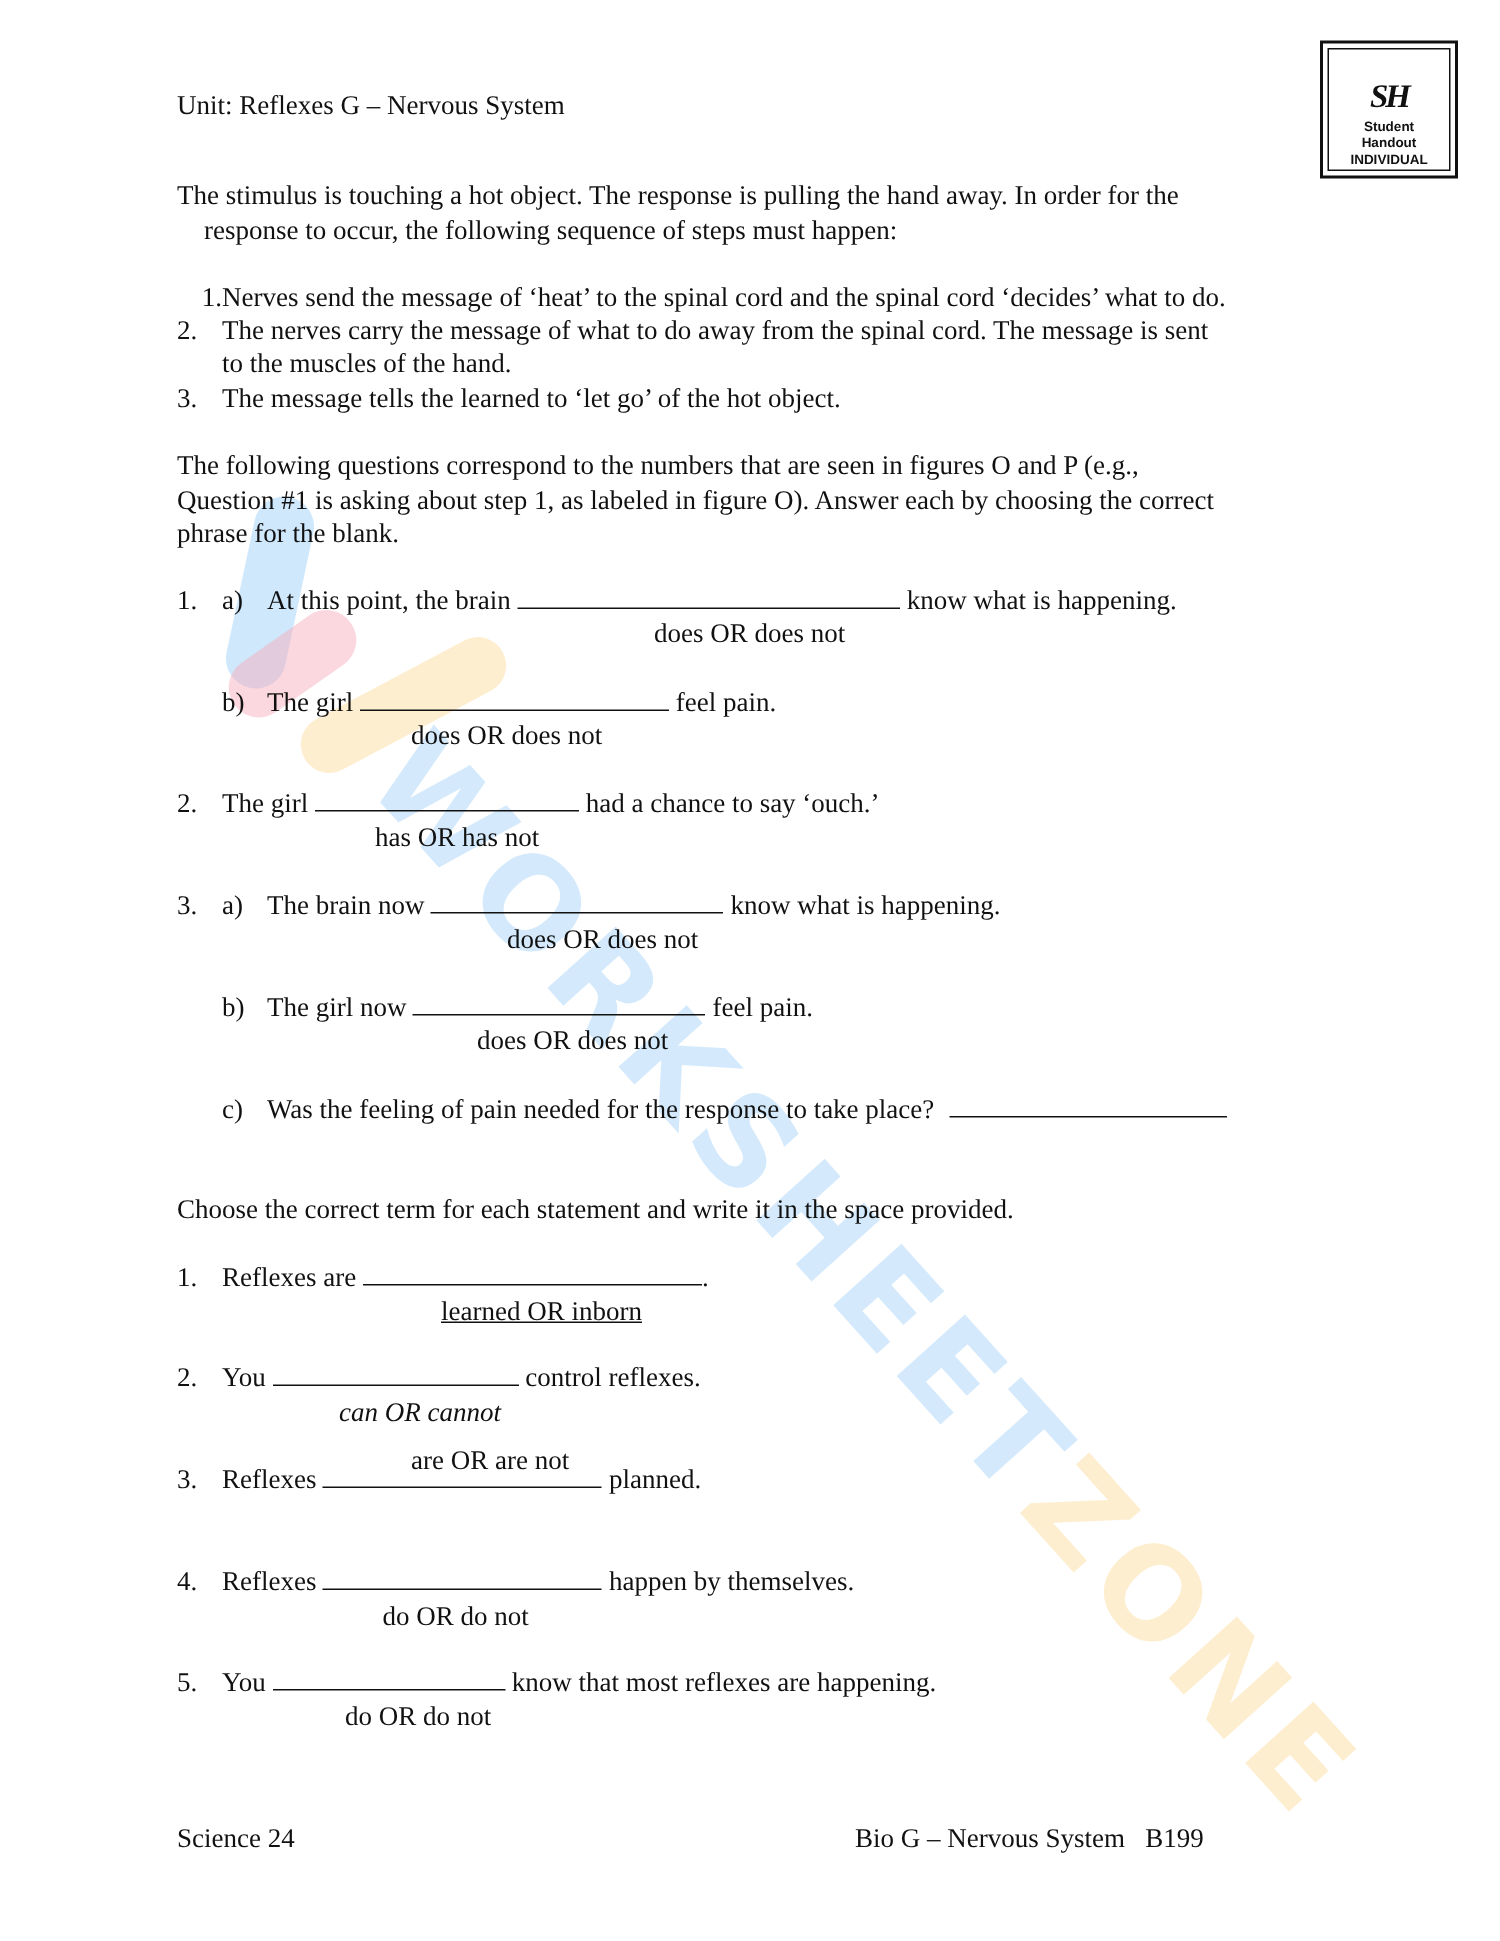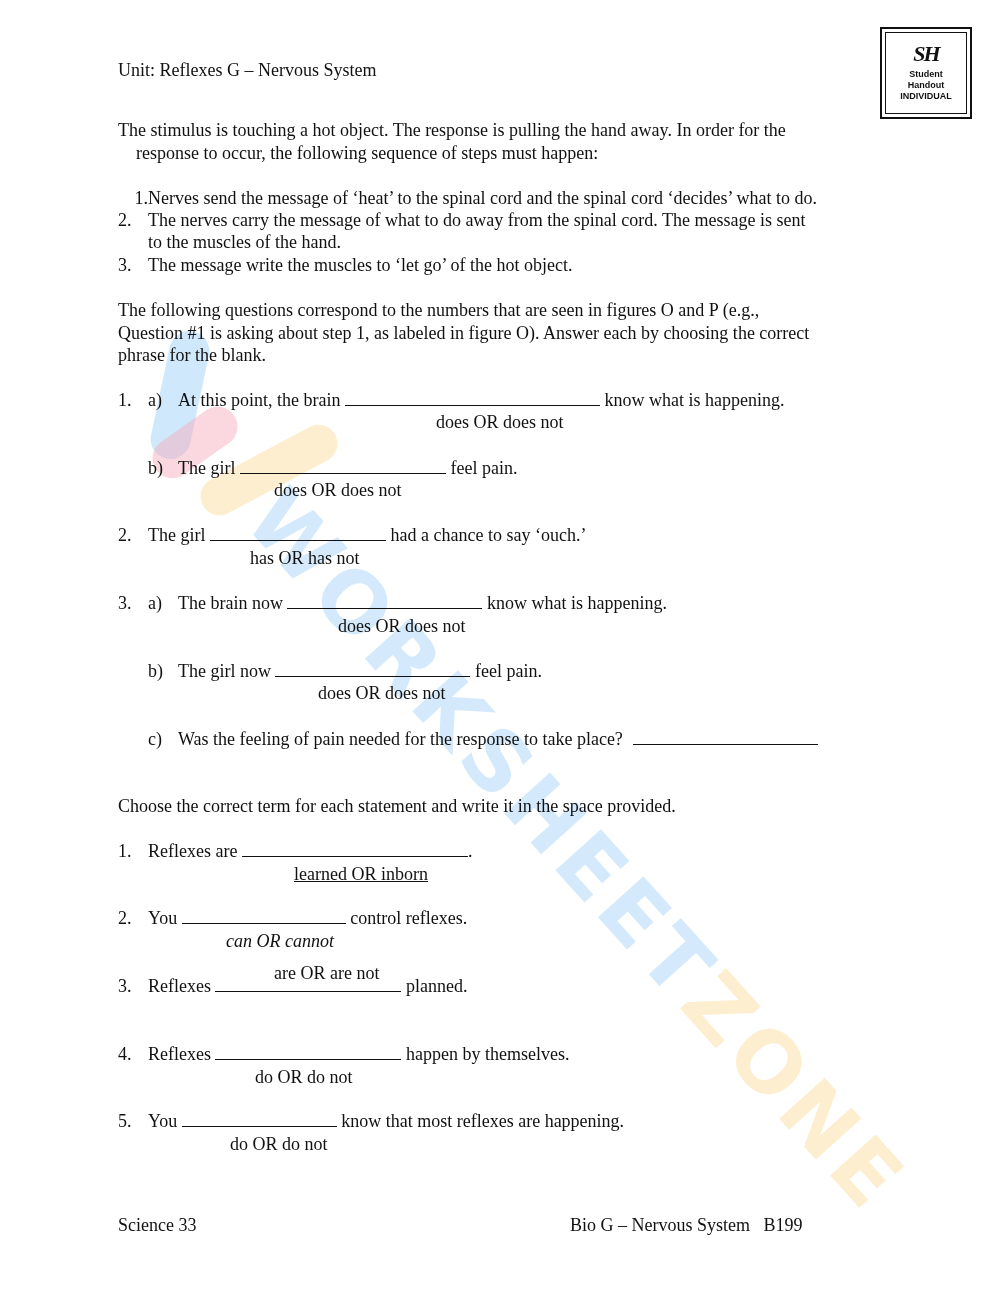--- a/index.html
+++ b/index.html
@@ -23,21 +23,21 @@
     .wm-text .o { color: rgba(252, 205, 120, 0.35); }
 
     
     .badge {
       position: absolute; left: 880px; top: 27px; width: 92px; height: 92px;
       border: 2px solid #111; box-sizing: border-box; padding: 3px;
     }
     .badge-inner {
       width: 100%; height: 100%; border: 1px solid #111; box-sizing: border-box;
       display: flex; flex-direction: column; align-items: center; justify-content: flex-start;
-      padding-top: 10px;
+      padding-top: 20px;
     }
     .badge-logo { font-family: "Liberation Serif", serif; font-weight: bold; font-style: italic; font-size: 22px; line-height: 22px; letter-spacing: -2px; }
     .badge-line { font-family: "Liberation Sans", sans-serif; font-weight: bold; font-size: 9px; line-height: 11px; }
 
     .blank { display: inline-block; border-bottom: 1px solid #111; height: 15px; vertical-align: baseline; }
     .num { display: inline-block; width: 30px; }
     .sub { display: inline-block; width: 30px; }
   </style>
 </head>
 <body>
@@ -66,21 +66,21 @@
 <div class="abs" style="left:118px;top:142px;margin-left:18px;">response to occur, the following sequence of steps must happen:</div>
 
 <div class="abs" style="left:118px;top:187px;text-align:right;">
   <span class="num">1.</span><span>Nerves send the message of ‘heat’ to the spinal cord and the spinal cord ‘decides’ what to do.</span>
 </div>
 <div class="abs" style="left:118px;top:209px;">
   <span class="num">2.</span><span>The nerves carry the message of what to do away from the spinal cord.  The message is sent</span>
 </div>
 <div class="abs" style="left:148px;top:231px;">to the muscles of the hand.</div>
 <div class="abs" style="left:118px;top:254px;">
-  <span class="num">3.</span><span>The message write the muscles to ‘let go’ of the hot object.</span>
+  <span class="num">3.</span><span>The message tells the learned to ‘let go’ of the hot object.</span>
 </div>
 
 <div class="abs" style="left:118px;top:299px;">The following questions correspond to the numbers that are seen in figures O and P (e.g.,</div>
 <div class="abs" style="left:118px;top:322px;">Question #1 is asking about step 1, as labeled in figure O).  Answer each by choosing the correct</div>
 <div class="abs" style="left:118px;top:344px;">phrase for the blank.</div>
 
 <div class="abs" style="left:118px;top:389px;">
   <span class="num">1.</span><span class="sub">a)</span><span>At this point, the brain</span>
   <span class="blank" style="width:255px;"></span>
   <span>know what is happening.</span>
@@ -149,14 +149,14 @@
 </div>
 <div class="abs" style="left:255px;top:1066px;">do OR do not</div>
 
 <div class="abs" style="left:118px;top:1110px;">
   <span class="num">5.</span><span>You</span>
   <span class="blank" style="width:155px;"></span>
   <span>know that most reflexes are happening.</span>
 </div>
 <div class="abs" style="left:230px;top:1133px;">do OR do not</div>
 
-<div class="abs" style="left:118px;top:1214px;">Science 33</div>
+<div class="abs" style="left:118px;top:1214px;">Science 24</div>
 <div class="abs" style="left:570px;top:1214px;white-space:pre;">Bio G – Nervous System   B199</div>
 
 </body></html>

